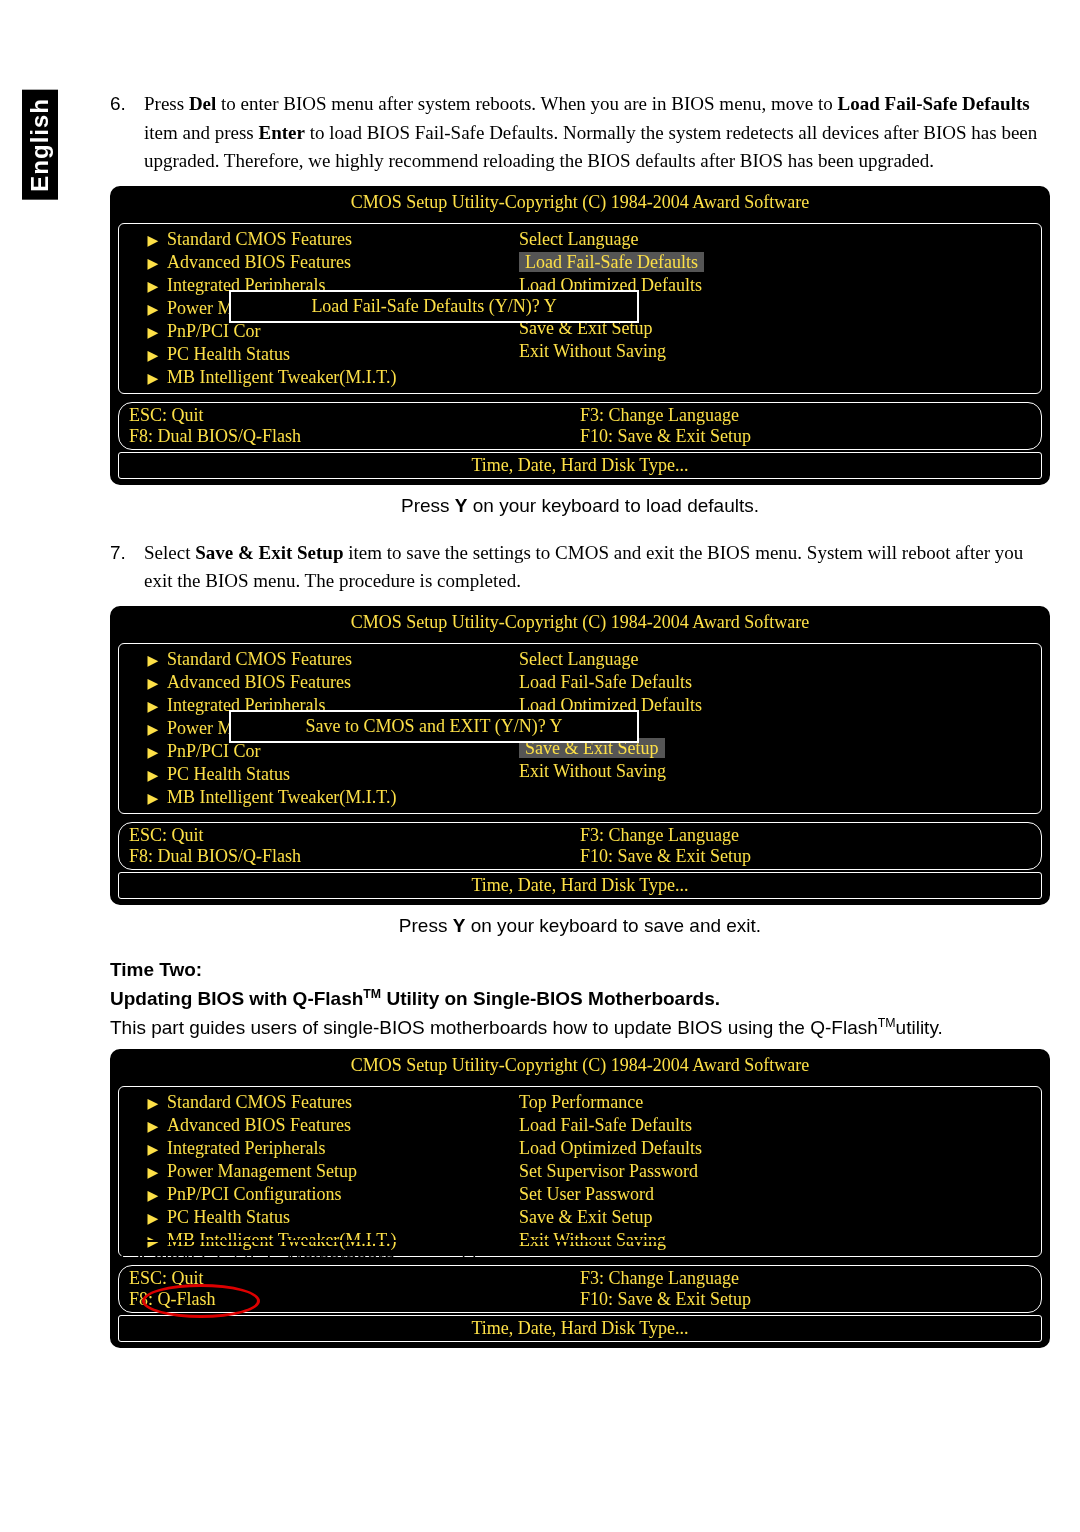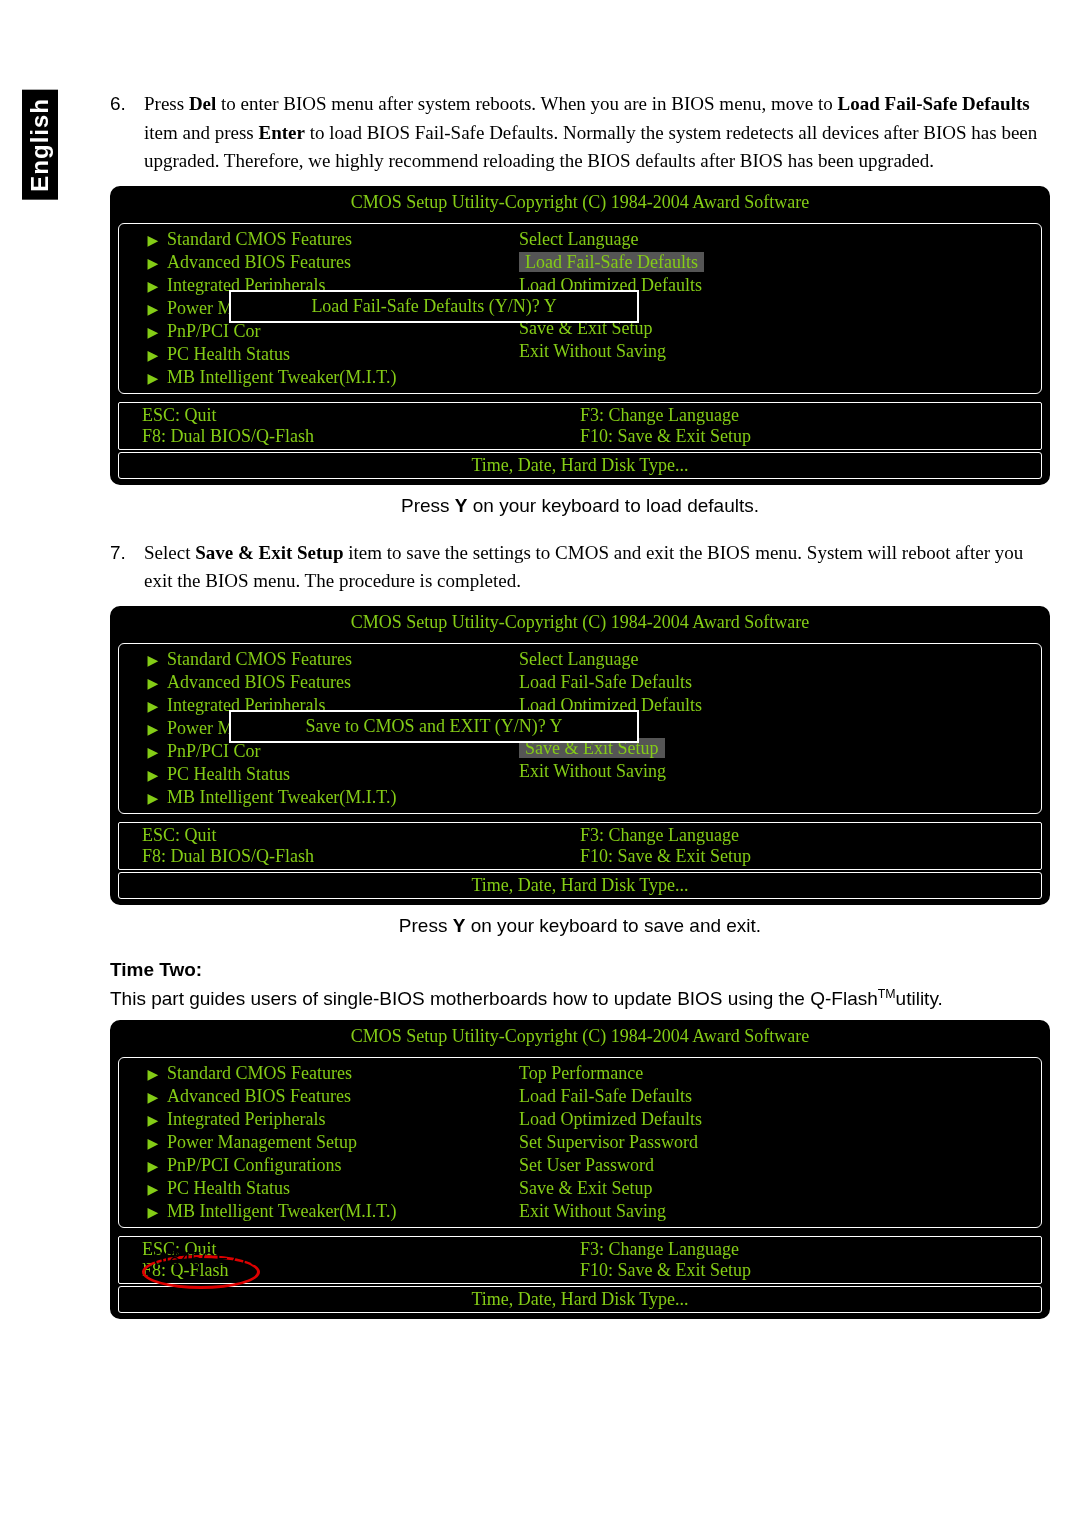--- a/index.html
+++ b/index.html
@@ -35,21 +35,21 @@
     display: flex;
     margin-bottom: 10px;
     line-height: 1.5;
   }
   .step-num { width: 34px; flex-shrink: 0; }
   .step-body { flex: 1; font-family: Liberation Serif, serif; }
   .bios-panel {
     border: 2px solid #000;
     border-radius: 10px;
     background: #000;
-    color: #84cc16;
+    color: #fde047;
     font-family: "Times New Roman", Times, serif;
     font-size: 18px;
     margin: 8px 0 10px 0;
     overflow: hidden;
   }
   .bios-title {
     text-align: center;
     padding: 4px 0 2px 0;
   }
   .bios-main {
@@ -93,23 +93,23 @@
   }
   .dialog::before {
     content: "";
     position: absolute;
     left: -6px; top: -6px; right: -6px; bottom: -6px;
     background: #000;
     z-index: -1;
   }
   .bios-help {
     border: 1px solid #fff;
-    border-radius: 2px;
+    border-radius: 14px;
     margin: 2px 6px;
-    padding: 2px 23px;
+    padding: 2px 10px;
     display: flex;
   }
   .bios-help .col { flex: 1; }
   .bios-status {
     border: 1px solid #fff;
     border-radius: 3px;
     margin: 2px 6px 4px 6px;
     text-align: center;
     padding: 2px 0;
   }
@@ -238,20 +238,23 @@
       </div>
     </div>
     <div class="bios-status">Time, Date, Hard Disk Type...</div>
   </div>
 
   <div class="caption">
     <span>Press </span><b>Y</b><span> on your keyboard to save and exit.</span>
   </div>
 
   <div class="sect-head">Time Two:</div>
+  <div class="sect-head">
+    <span>Updating BIOS with Q-Flash</span><sup class="tm">TM</sup><span> Utility on Single-BIOS Motherboards.</span>
+  </div>
   <div style="margin:6px 0 10px 0;">
     <span>This part guides users of single-BIOS motherboards how to update BIOS using the Q-Flash</span><sup class="tm">TM</sup><span>utility.</span>
   </div>
 
   <div class="bios-panel" style="position:relative;">
     <div class="bios-title">CMOS Setup Utility-Copyright (C) 1984-2004 Award Software</div>
     <div class="bios-main" style="min-height:auto;">
       <div class="bios-cols">
         <div class="bios-left">
           <div class="bios-item"><span class="tri">▶</span><span class="lbl">Standard CMOS Features</span></div>

